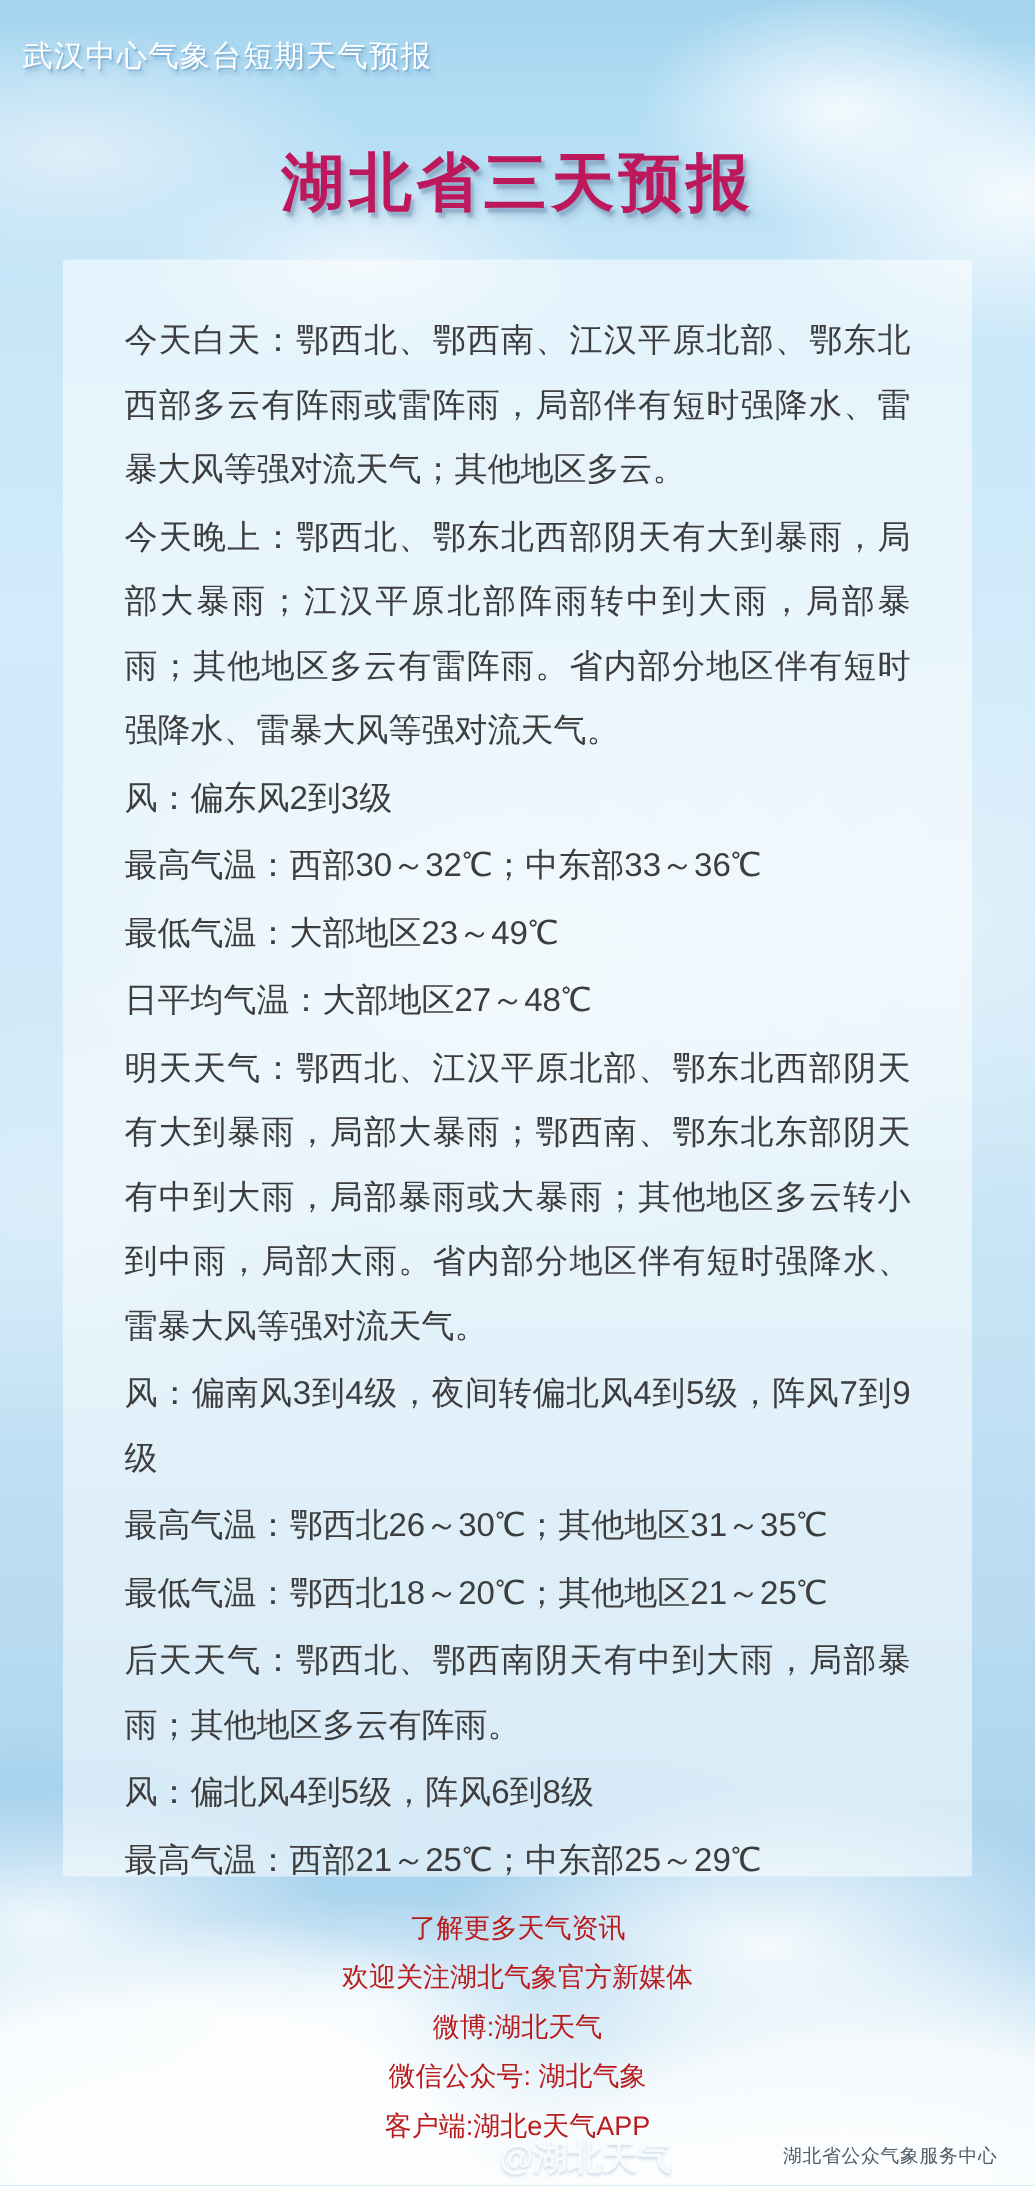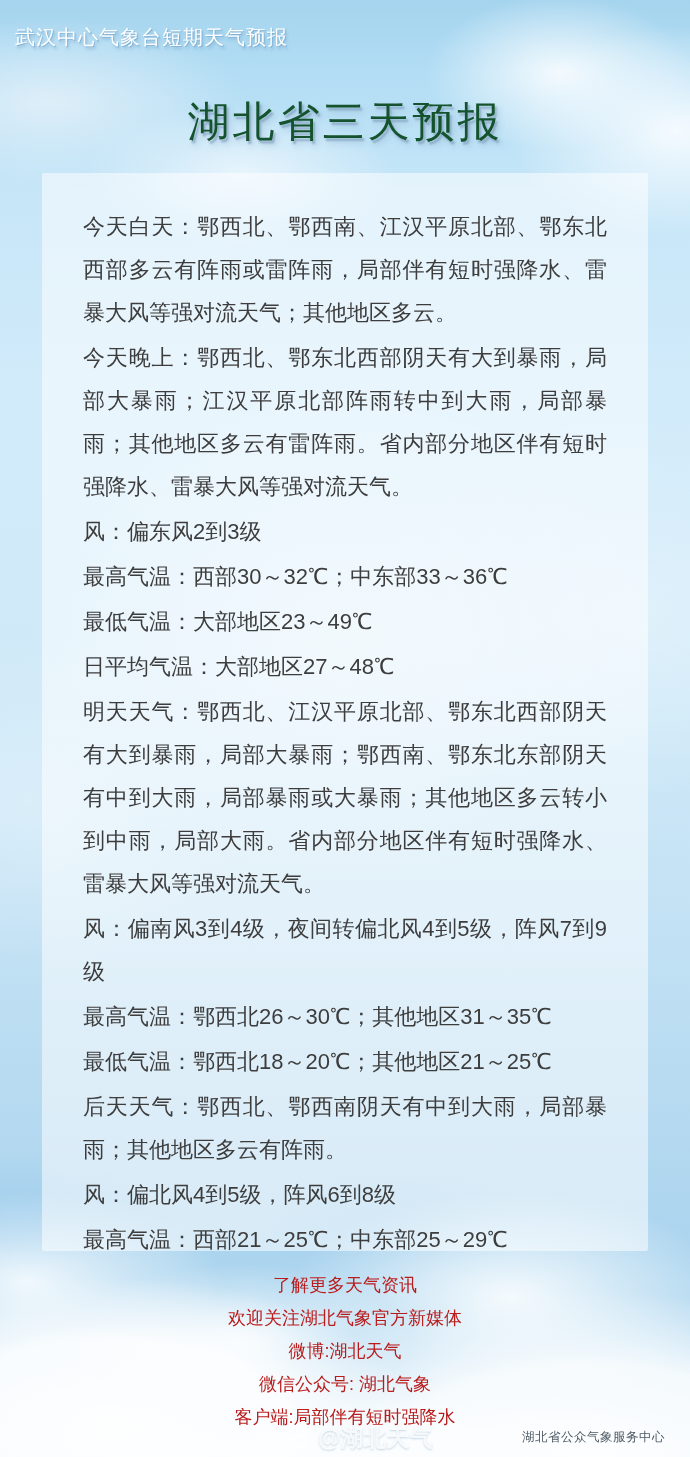--- a/index.html
+++ b/index.html
@@ -43,21 +43,21 @@
   
   .station-label {
     position: absolute; left: 15px; top: 24px;
     font-size: 20px; font-weight: 400; color: #ffffff;
     letter-spacing: 1px;
     text-shadow: 1px 1px 0 rgba(110,160,200,0.55), 2px 3px 3px rgba(110,160,200,0.55);
   }
   .page-title {
     position: absolute; left: 0; top: 94px; width: 100%;
     text-align: center;
-    font-size: 42px; font-weight: 400; color: #14532d;
+    font-size: 42px; font-weight: 700; color: #be185d;
     letter-spacing: 3px;
     text-shadow: 2px 3px 2px rgba(130,160,190,0.75), 4px 5px 6px rgba(130,160,190,0.4);
   }
 
   
   .panel {
     position: absolute; left: 42px; top: 173px;
     width: 606px; height: 1078px;
     border-radius: 2px;
     background: rgba(255,255,255,0.52);
@@ -76,21 +76,21 @@
     position: absolute; left: 0; top: 1276px; width: 100%;
     text-align: center;
   }
   .footer p {
     font-size: 18px; line-height: 19px;
     margin: 0 0 14px 0;
     color: #b91c1c;
   }
   .watermark {
     position: absolute; left: 285px; top: 1423px;
-    display: flex; align-items: center; gap: 6px;
+    display: flex; align-items: center; gap: 21px;
     color: rgba(255,255,255,0.8);
     font-size: 23px; font-weight: 700;
     text-shadow: 0 1px 2px rgba(140,175,205,0.45);
     white-space: nowrap;
   }
   .watermark svg { display: block; }
   .credit {
     position: absolute; right: 25px; top: 1429px;
     font-size: 12.5px; color: #4d5a65; letter-spacing: 0.5px;
     white-space: nowrap;
@@ -120,21 +120,21 @@
   <p>风：偏北风4到5级，阵风6到8级</p>
   <p>最高气温：西部21～25℃；中东部25～29℃</p>
 
 </div>
 
 <div class="footer">
   <p>了解更多天气资讯</p>
   <p>欢迎关注湖北气象官方新媒体</p>
   <p>微博:湖北天气</p>
   <p>微信公众号: 湖北气象</p>
-  <p>客户端:局部伴有短时强降水</p>
+  <p>客户端:湖北e天气APP</p>
 </div>
 
 <div class="watermark">
   <span>
     <svg width="27" height="23" viewBox="0 0 27 23">
       <path d="M12 8 C6 8 2 11.2 2 14.8 C2 18.4 6.2 21 11.4 21 C16.8 21 21 18 21 14.3 C21 10.9 17 8 12 8 Z" fill="none" stroke="rgba(255,255,255,0.82)" stroke-width="1.8"></path>
       <circle cx="10.5" cy="14.5" r="4" fill="none" stroke="rgba(255,255,255,0.82)" stroke-width="1.5"></circle>
       <circle cx="10.5" cy="14.5" r="1.6" fill="rgba(255,255,255,0.82)"></circle>
       <path d="M17.5 5.2 C19.6 4.6 22 5.8 22.5 8.2" fill="none" stroke="rgba(255,255,255,0.82)" stroke-width="1.6" stroke-linecap="round"></path>
       <path d="M18 1.6 C21.6 1 25.2 3.2 25.7 7" fill="none" stroke="rgba(255,255,255,0.82)" stroke-width="1.6" stroke-linecap="round"></path>

